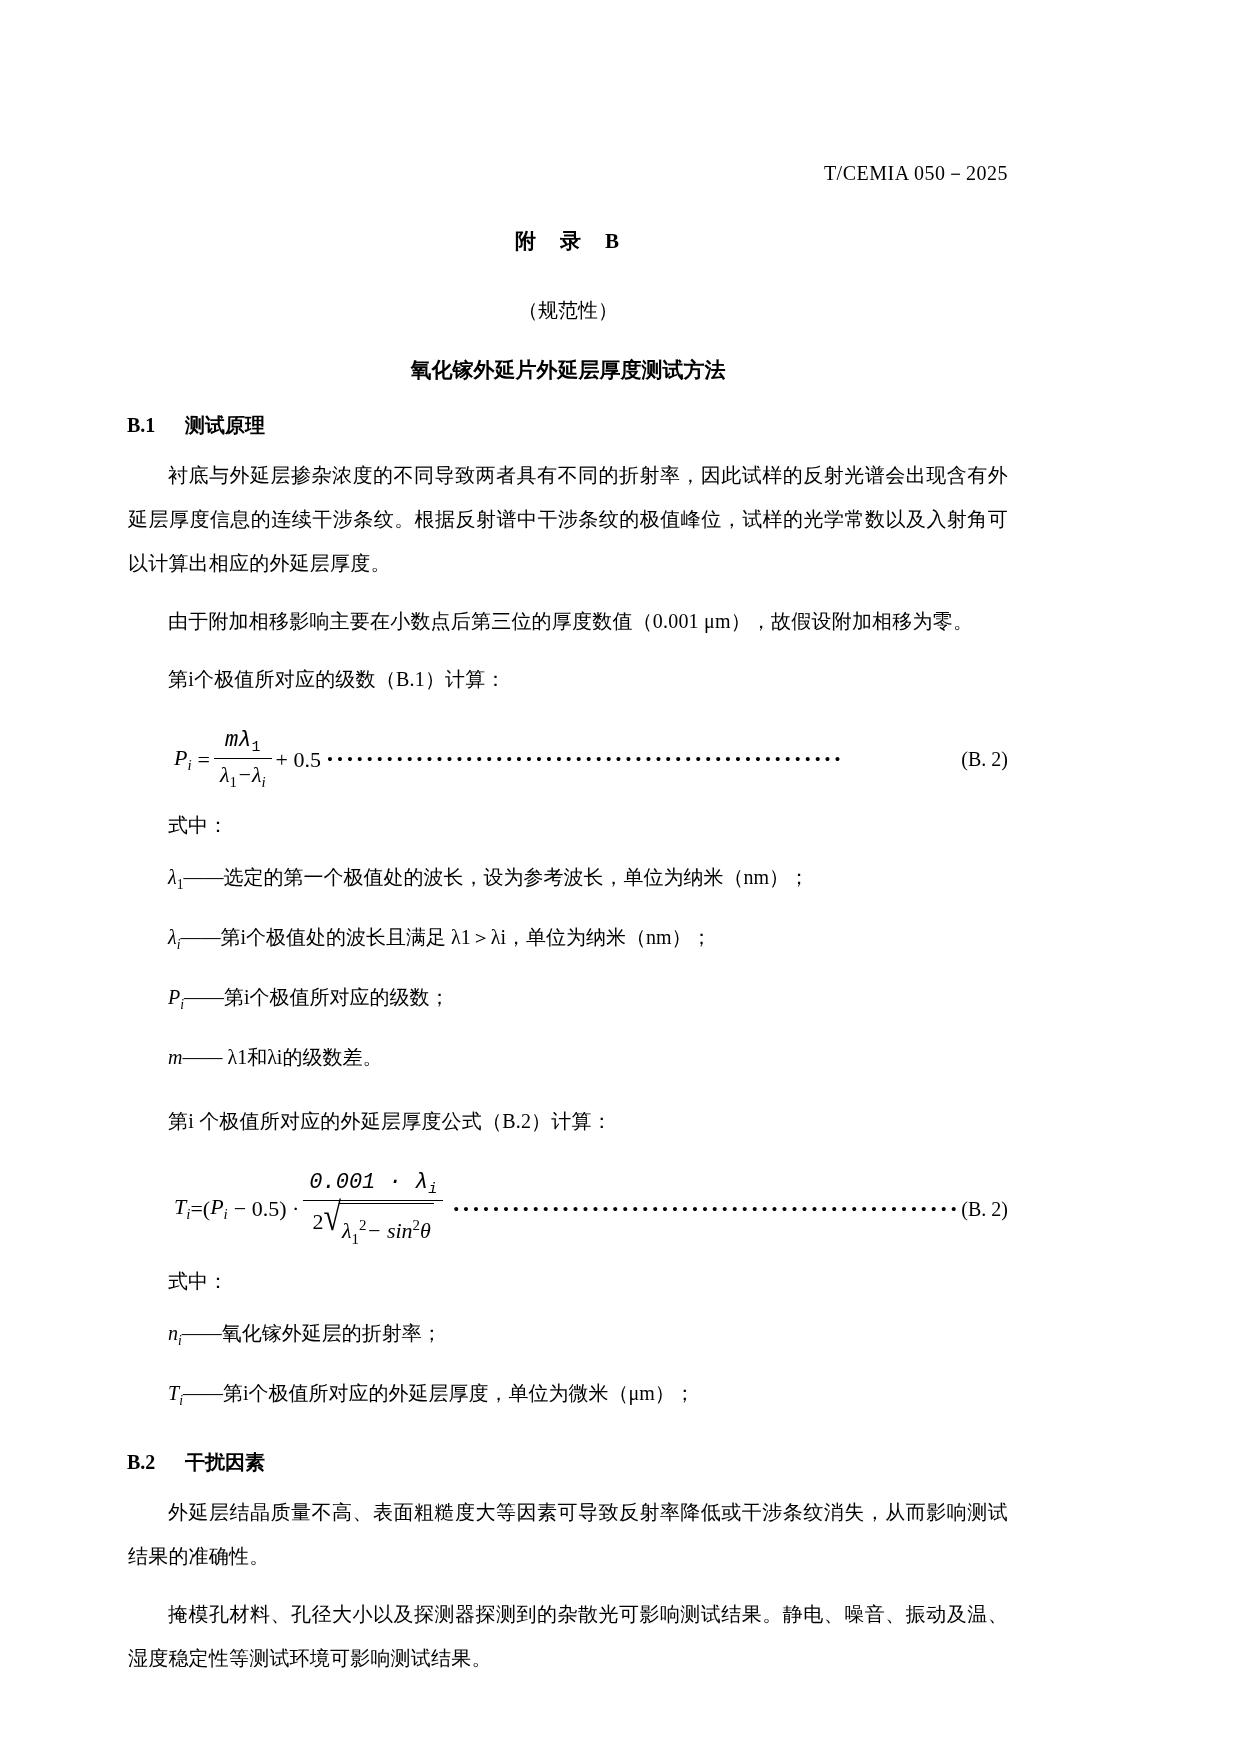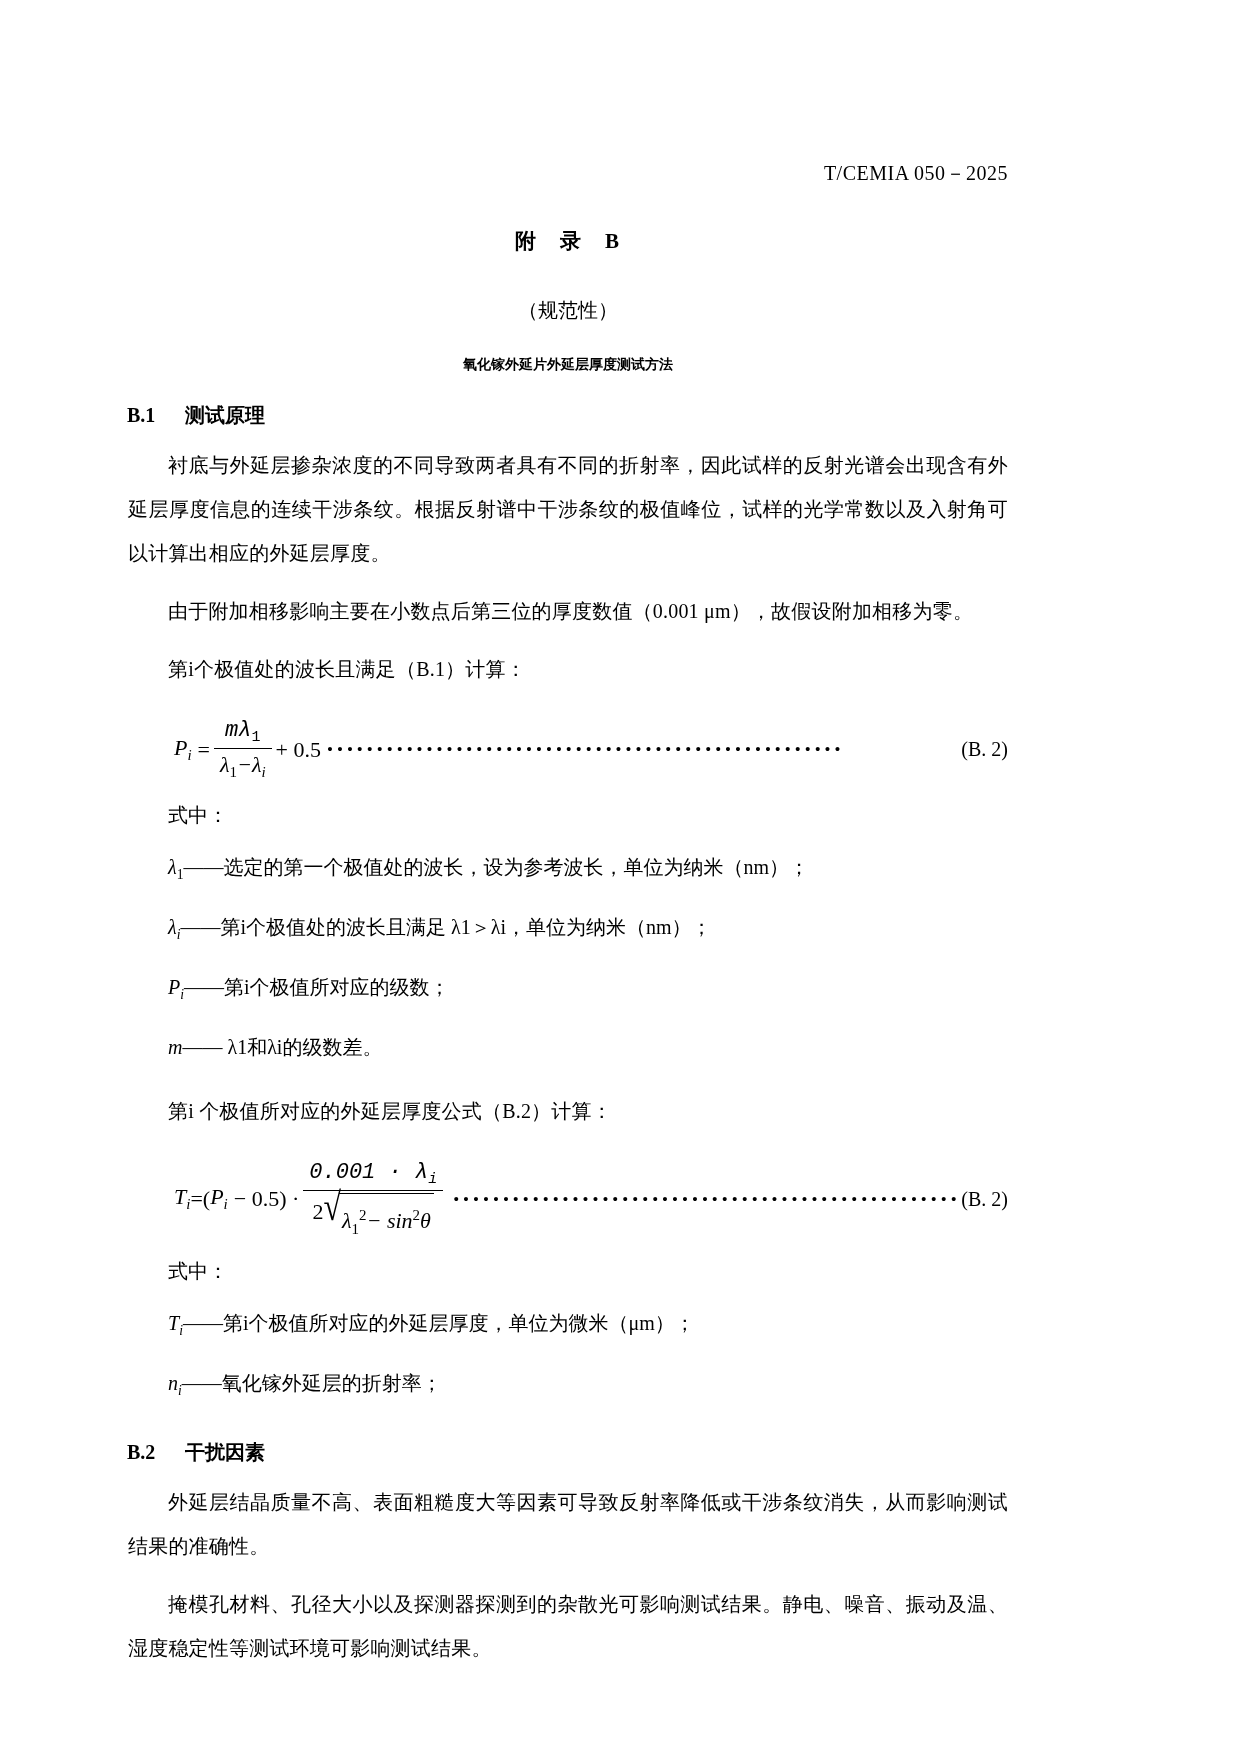--- a/index.html
+++ b/index.html
@@ -43,21 +43,21 @@
     display: inline-block;
     width: 22px;
   }
   .annex-kind {
     text-align: center;
     font-size: 20px;
     margin-top: 42px;
   }
   .annex-name {
     text-align: center;
-    font-size: 14px;
+    font-size: 21px;
     font-weight: bold;
     margin-top: 32px;
   }
   .clause {
     font-size: 20px;
     font-weight: bold;
     margin-top: 28px;
     margin-left: -1px;
   }
   .clause .num {
@@ -176,21 +176,21 @@
     <div class="annex-kind">（规范性）</div>
 
     <div class="annex-name">氧化镓外延片外延层厚度测试方法</div>
 
     <div class="clause">
       <span class="num">B.1</span><span>测试原理</span>
     </div>
 
     <p class="body">衬底与外延层掺杂浓度的不同导致两者具有不同的折射率，因此试样的反射光谱会出现含有外延层厚度信息的连续干涉条纹。根据反射谱中干涉条纹的极值峰位，试样的光学常数以及入射角可以计算出相应的外延层厚度。</p>
     <p class="body">由于附加相移影响主要在小数点后第三位的厚度数值（0.001 μm），故假设附加相移为零。</p>
-    <p class="body">第i个极值处的波长且满足（B.1）计算：</p>
+    <p class="body">第i个极值所对应的级数（B.1）计算：</p>
 
     <div class="formula-row">
       <div class="formula-body">
         <span class="eqsym"><span>P</span><span class="sub">i</span></span>
         <span class="spacer-sm"></span>
           <span>=</span>
         <span class="frac">
           <span class="top eqsym"><span>mλ</span><span class="subn">1</span></span>
           <span class="bot eqsym"><span>λ</span><span class="subn">1</span><span>−</span><span>λ</span><span class="sub">i</span></span>
         </span>
@@ -234,24 +234,24 @@
           </span>
         </span>
       </div>
       <span class="dots">••••••••••••••••••••••••••••••••••••••••••••••••••••</span>
       <span class="formula-tag">(B. 2)</span>
     </div>
 
     <p class="term">式中：</p>
 
     <p class="term">
+      <span class="it"><span>n</span><span class="sub">i</span></span><span>——氧化镓外延层的折射率；</span>
+    </p>
+    <p class="term">
       <span class="it"><span>T</span><span class="sub">i</span></span><span>——第i个极值所对应的外延层厚度，单位为微米（μm）；</span>
-    </p>
-    <p class="term">
-      <span class="it"><span>n</span><span class="sub">i</span></span><span>——氧化镓外延层的折射率；</span>
     </p>
 
     <div class="clause">
       <span class="num">B.2</span><span>干扰因素</span>
     </div>
 
     <p class="body">外延层结晶质量不高、表面粗糙度大等因素可导致反射率降低或干涉条纹消失，从而影响测试结果的准确性。</p>
     <p class="body">掩模孔材料、孔径大小以及探测器探测到的杂散光可影响测试结果。静电、噪音、振动及温、湿度稳定性等测试环境可影响测试结果。</p>
 
   </div>

